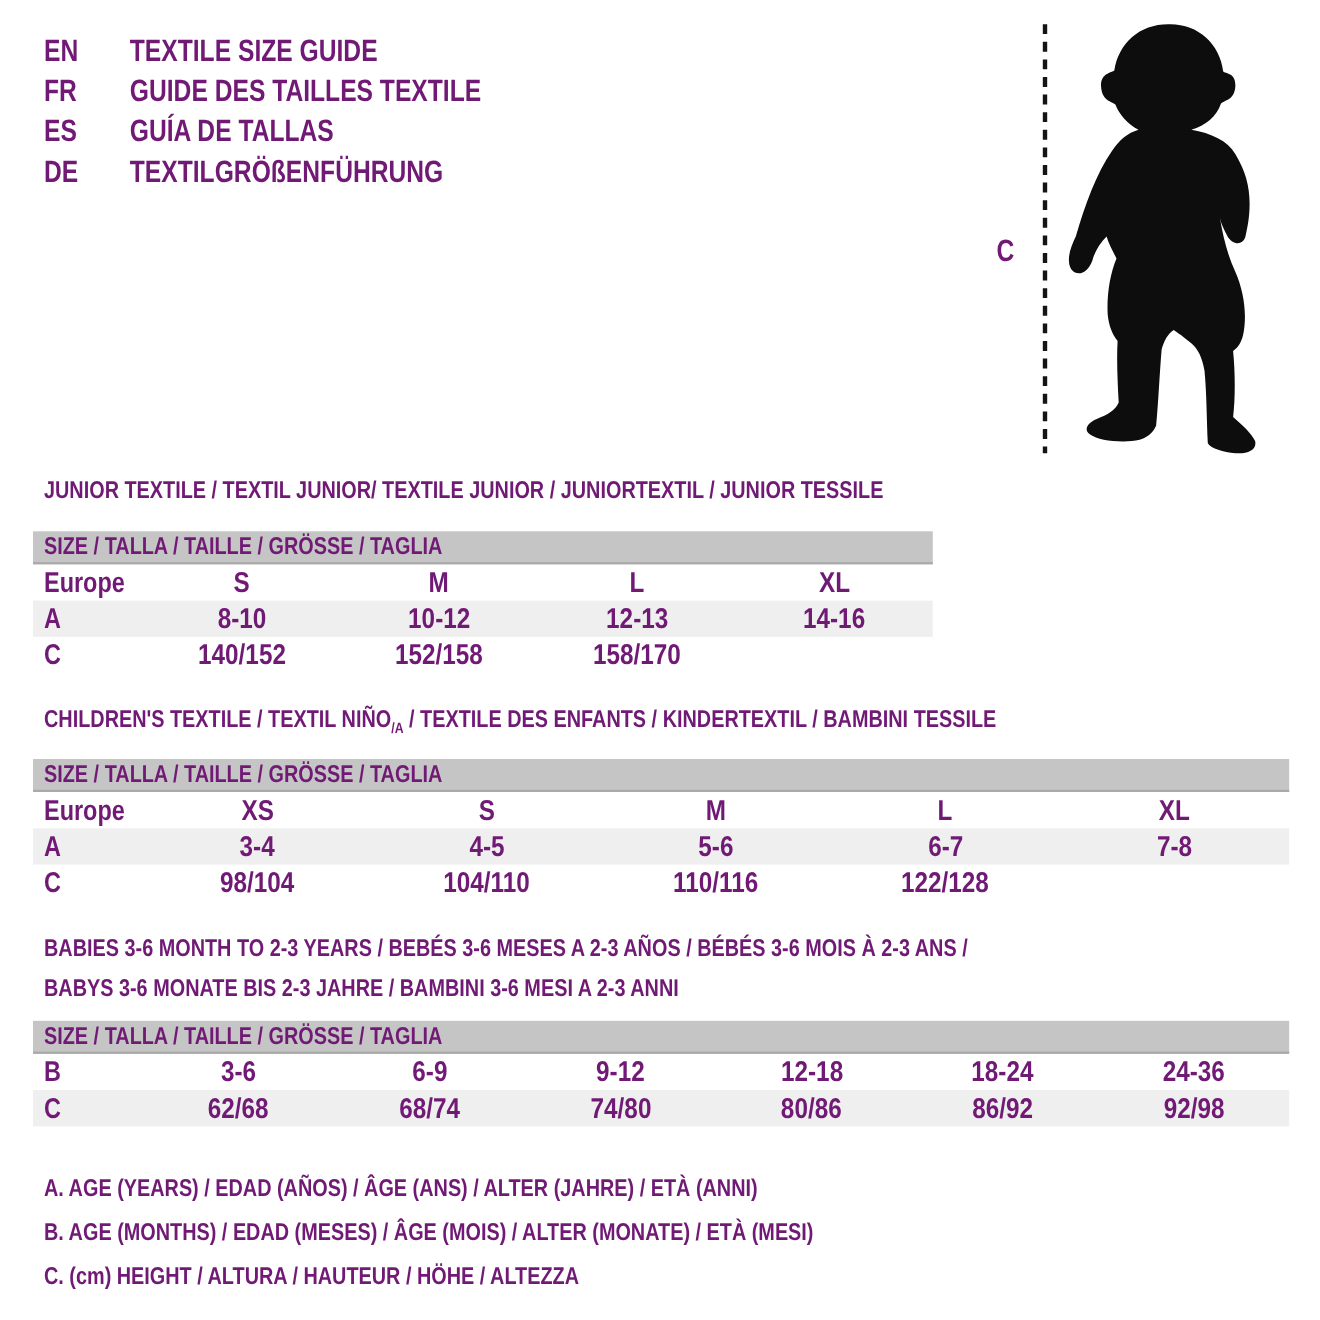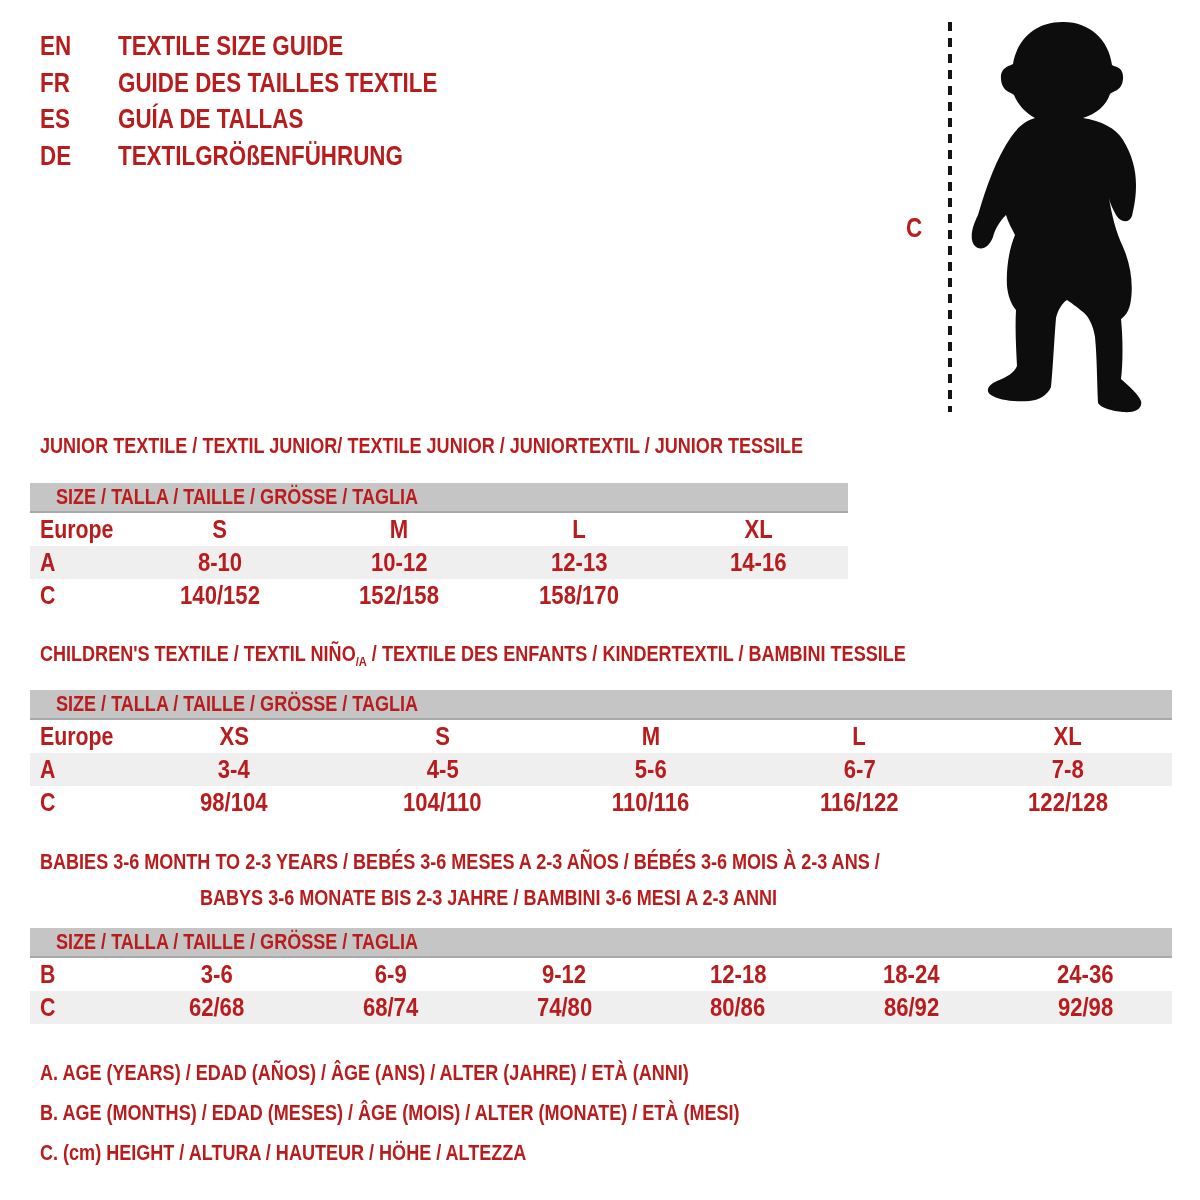--- a/index.html
+++ b/index.html
@@ -1,63 +1,63 @@
 <!DOCTYPE html>
 <html><head>
 <meta charset="utf-8">
 <style>
   html,body{margin:0;padding:0;background:#fff;}
   .page{
     position:relative;width:1200px;height:1200px;background:#ffffff;
-    font-family:"Liberation Sans",sans-serif;font-weight:700;color:#b91c1c;
+    font-family:"Liberation Sans",sans-serif;font-weight:700;color:#701a75;
     overflow:hidden;
   }
   
   .cx{display:inline-block;white-space:nowrap;}
   .cx-l{transform:scaleX(0.82);transform-origin:0 50%;}
   .cx-c{transform:scaleX(0.85);transform-origin:50% 50%;}
   .cx-w{transform:scaleX(0.80);transform-origin:0 50%;}
 
   
   .lang-block{position:absolute;left:40px;top:28px;font-size:28px;}
   .lang-row{display:flex;align-items:center;height:36.5px;}
   .lang-code{width:78px;flex:none;}
 
   
   .figure-svg{position:absolute;left:900px;top:8px;}
   .c-label{position:absolute;left:906px;top:212px;font-size:28px;}
 
   
-  .section-title{position:absolute;font-size:22px;line-height:28px;text-align:center;}
+  .section-title{position:absolute;font-size:22px;line-height:28px;}
   .st1{left:40px;top:432px;}
   .st2{left:40px;top:640px;}
   .st3{left:40px;top:844px;line-height:36px;}
   .sub-a{font-size:0.62em;}
 
   
   .sizetable{position:absolute;left:30px;}
   .tbl1{top:483px;width:818px;}
   .tbl2{top:690px;width:1142px;}
   .tbl3{top:928px;width:1142px;}
   .band{
     height:30px;background:#c5c5c5;border-bottom:2px solid #a9a9a9;
-    box-sizing:border-box;display:flex;align-items:center;padding-left:26px;
+    box-sizing:border-box;display:flex;align-items:center;padding-left:10px;
     font-size:22px;
   }
   .trow{display:grid;height:33px;font-size:26px;align-items:center;}
   .cols4{grid-template-columns:100px repeat(4,1fr);}
   .cols5{grid-template-columns:100px repeat(5,1fr);}
   .cols6{grid-template-columns:100px repeat(6,1fr);}
   .trow.shaded{background:#efefef;}
   .cell{display:flex;align-items:center;justify-content:center;height:100%;}
   .cell.lbl{justify-content:flex-start;padding-left:10px;}
 
   
   .footnotes{position:absolute;left:40px;top:1060px;font-size:22px;}
-  .fn-row{display:flex;align-items:flex-start;height:40px;}
+  .fn-row{display:flex;align-items:center;height:40px;}
 </style>
 </head>
 <body>
 
 <div class="page">
 
   <div class="lang-block">
     <div class="lang-row">
       <span class="lang-code"><span class="cx cx-w">EN</span></span>
       <span class="cx cx-w">TEXTILE SIZE GUIDE</span>
@@ -233,23 +233,20 @@
       <div class="cell">
           <span class="cx cx-c">98/104</span>
         </div>
       <div class="cell">
           <span class="cx cx-c">104/110</span>
         </div>
       <div class="cell">
           <span class="cx cx-c">110/116</span>
         </div>
       <div class="cell">
-          <span class="cx cx-c">116/122</span>
-        </div>
-      <div class="cell">
           <span class="cx cx-c">122/128</span>
         </div>
     </div>
   </div>
 
   <div class="section-title st3">
     <span class="cx cx-l">BABIES 3-6 MONTH TO 2-3 YEARS / BEBÉS 3-6 MESES A 2-3 AÑOS / BÉBÉS 3-6 MOIS À 2-3 ANS /</span><br>
     <span class="cx cx-l">BABYS 3-6 MONATE BIS 2-3 JAHRE / BAMBINI 3-6 MESI A 2-3 ANNI</span>
   </div>
   <div class="sizetable tbl3">

